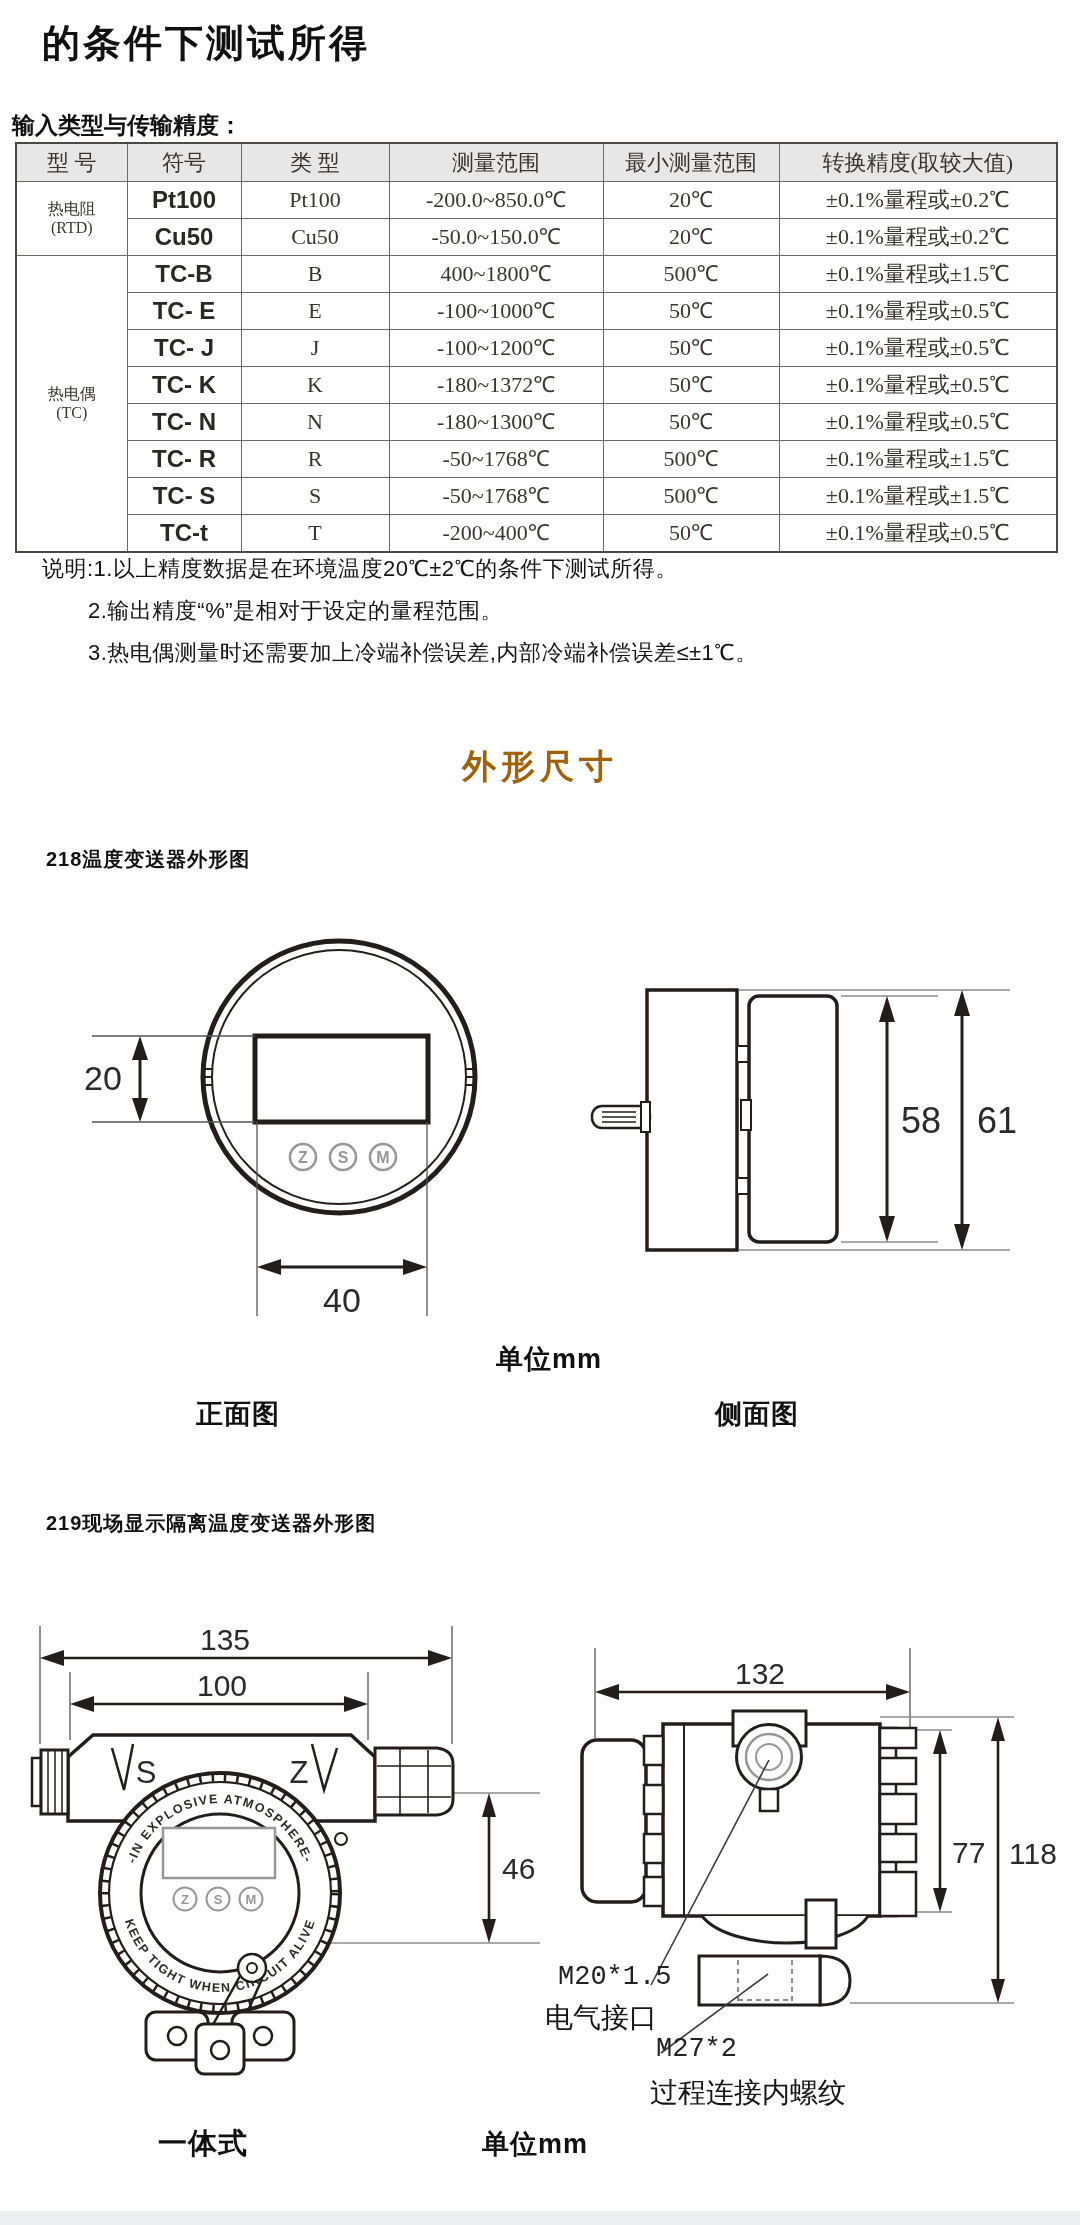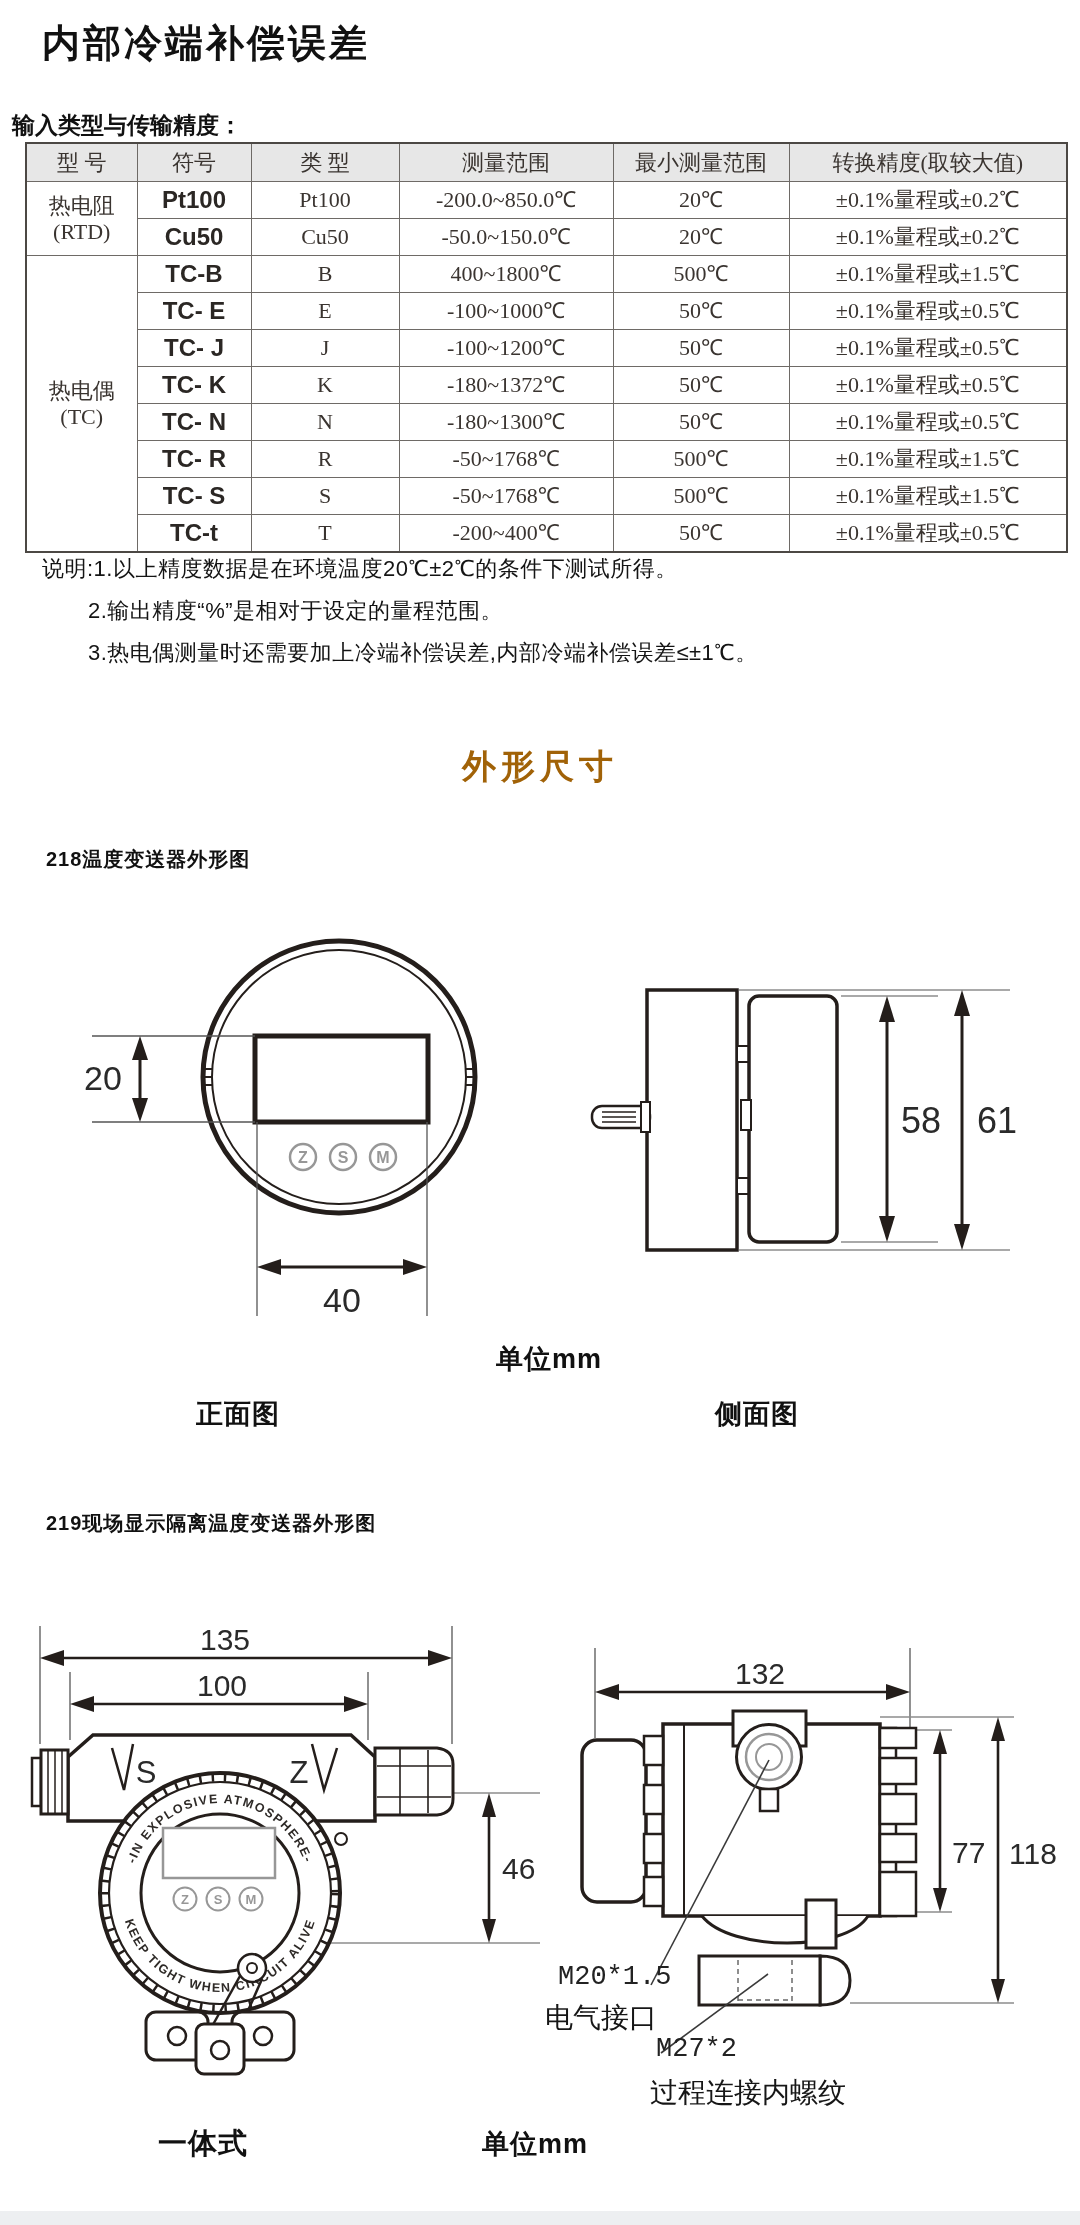--- a/index.html
+++ b/index.html
@@ -12,45 +12,45 @@
   .h-center{width:1080px;text-align:center;font-size:34px;font-weight:bold;letter-spacing:5px;color:#a16207;}
   .h-sub{font-size:20px;font-weight:bold;letter-spacing:1px;color:#111;}
   .lbl{font-size:27px;font-weight:bold;color:#111;letter-spacing:1px;}
   
   .note{font-size:22px;color:#141414;letter-spacing:0.5px;}
   
   table.spec{border-collapse:collapse;table-layout:fixed;width:1041px;
              font-family:"Liberation Serif",serif;font-size:22px;color:#3a3430;}
   table.spec td,table.spec th{border:1.4px solid #6e6a66;text-align:center;vertical-align:middle;
              padding:0;height:36px;line-height:1.15;overflow:hidden;}
-  table.spec{border:2.6px solid #4c4844;margin-left:10px;}
+  table.spec{border:2.6px solid #4c4844;}
   table.spec thead th{background:#e7e7e7;font-weight:normal;height:37px;}
   td.sym{font-family:"Liberation Sans",sans-serif;font-weight:bold;font-size:24px;color:#2b2724;}
-  td.grp{font-size:22px;}
+  td.grp{font-size:16px;}
   
   svg{display:block;}
   .ink{stroke:#241e1b;fill:none;}
   .inkf{stroke:#241e1b;fill:#ffffff;}
   .thin{stroke:#555555;stroke-width:1.3;fill:none;}
   .ref{stroke:#8c8c8c;stroke-width:1.3;fill:none;}
   .gray{stroke:#979797;fill:#ffffff;}
   .dimtxt{font-family:"Liberation Sans",sans-serif;fill:#2a2a2a;}
   .graytxt{font-family:"Liberation Sans",sans-serif;fill:#979797;font-weight:bold;}
   .ringtxt{font-family:"Liberation Sans",sans-serif;font-weight:bold;fill:#2e2a27;letter-spacing:1.5px;}
   .codetxt{font-family:"Liberation Mono",monospace;fill:#222;}
   .cntxt{font-family:"Liberation Sans",sans-serif;fill:#161616;}
   .tri{fill:#241e1b;stroke:none;}
   #bottom-strip{left:0;top:2211px;width:1080px;height:14px;background:#edeff1;}
 </style>
 </head>
 <body>
 
 <div id="page">
 
-  <div class="abs h-main" style="left:42px;top:18px;">内部冷端补偿误差</div>
+  <div class="abs h-main" style="left:42px;top:18px;">的条件下测试所得</div>
   <div class="abs h-caption" style="left:12px;top:110px;">输入类型与传输精度：</div>
 
   <div class="abs" style="left:15px;top:142px;">
     <table class="spec">
       <colgroup>
         <col style="width:111px">
           <col style="width:114px">
           <col style="width:148px">
         <col style="width:214px">
           <col style="width:176px">

